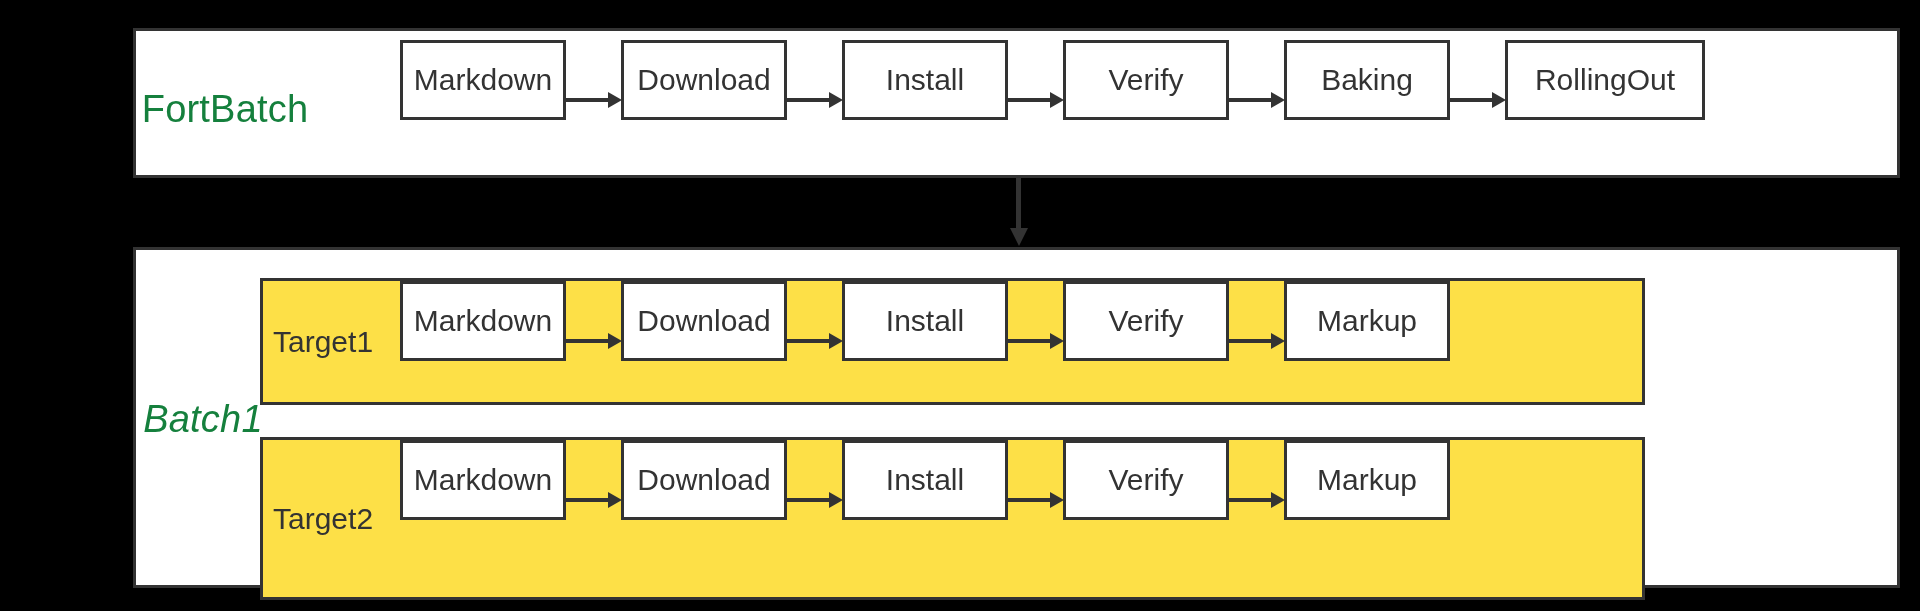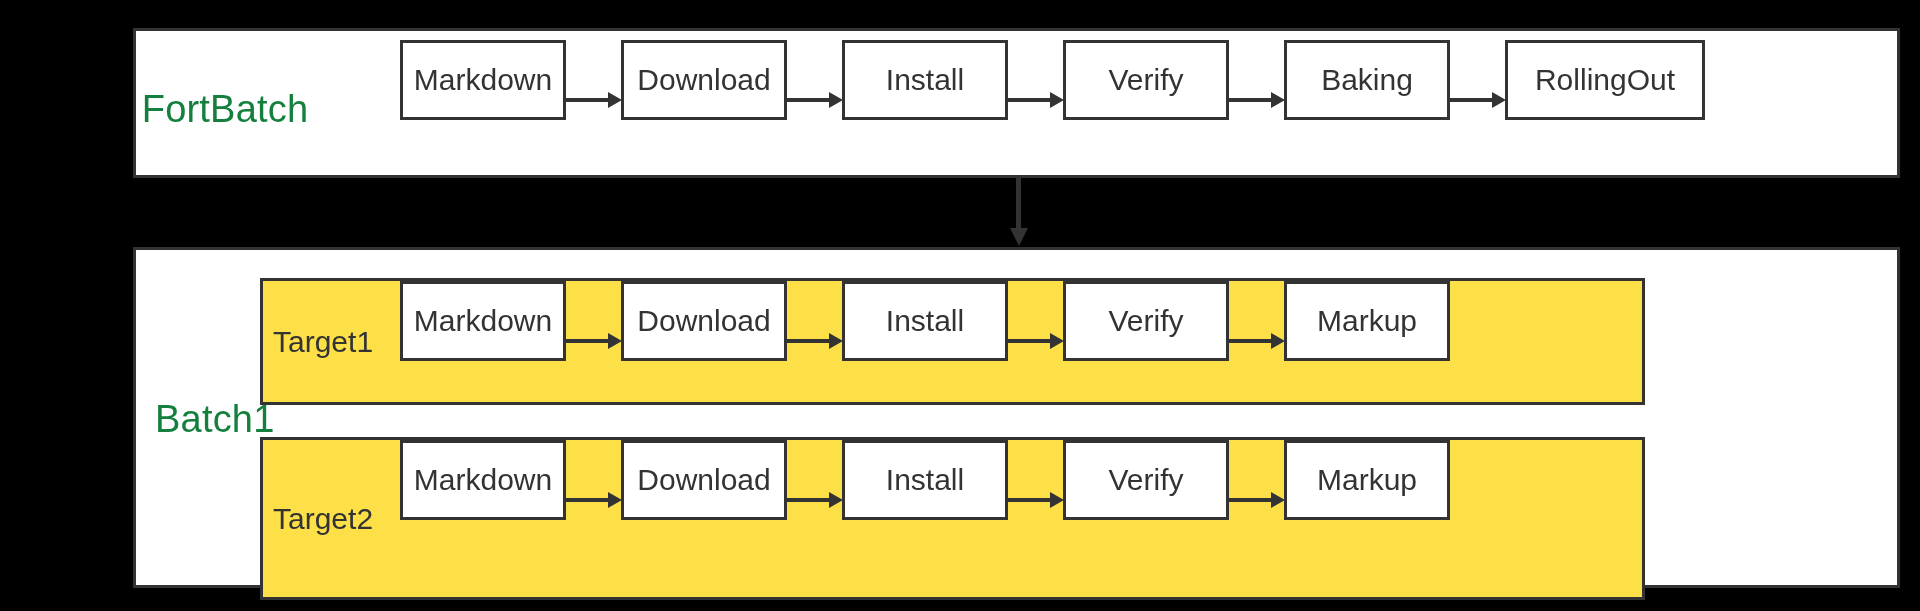--- a/index.html
+++ b/index.html
@@ -59,22 +59,23 @@
   .label-fortbatch {
     left: 140px;
     top: 52px;
     width: 170px;
   }
   .label-batch {
     left: 133px;
     top: 400px;
     width: 130px;
     text-align: center;
-    padding-left: 22px;
+    padding-left: 10px;
     box-sizing: border-box;
+    font-style: italic;
   }
 
   
   .target-group {
     position: absolute;
     background: #fde047;
     border: 3px solid #333333;
     box-sizing: border-box;
   }
   .group-target1 {

